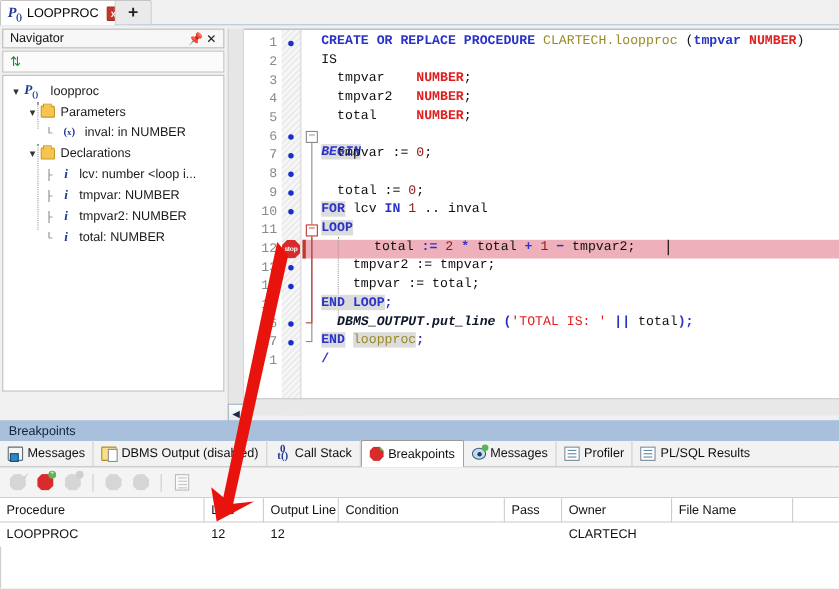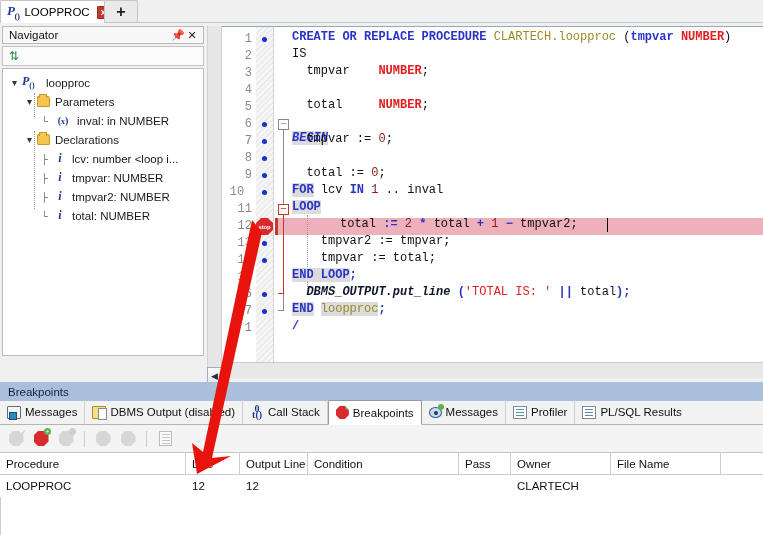--- a/index.html
+++ b/index.html
@@ -389,21 +389,21 @@
 
     <div class="lnum" style="top:4px;">1</div>
     <div class="lnum" style="top:21px;">2</div>
     <div class="lnum" style="top:38px;">3</div>
     <div class="lnum" style="top:55px;">4</div>
     <div class="lnum" style="top:72px;">5</div>
     <div class="lnum" style="top:89px;">6</div>
     <div class="lnum" style="top:106px;">7</div>
     <div class="lnum" style="top:123px;">8</div>
     <div class="lnum" style="top:140px;">9</div>
-    <div class="lnum" style="top:157px;text-align:center;">10</div>
+    <div class="lnum" style="top:157px;">10</div>
     <div class="lnum" style="top:174px;">11</div>
     <div class="lnum" style="top:191px;">12</div>
     <div class="lnum" style="top:208px;">13</div>
     <div class="lnum" style="top:225px;">14</div>
     <div class="lnum" style="top:242px;">15</div>
     <div class="lnum" style="top:259px;">16</div>
     <div class="lnum" style="top:276px;">17</div>
     <div class="lnum" style="top:293px;">1</div>
 
     <div class="dot" style="top:10px;"></div>
@@ -429,20 +429,21 @@
     <div class="foldbox" style="left:56px; top:177px;">−</div>
     <div class="foldline" style="left:61px; top:188px; height:78px;"></div>
     <div class="foldend" style="left:56px; top:266px; width:6px;"></div>
 
     <div class="indentline" style="left:85px; top:188px; height:78px;"></div>
 
     <div class="code-area">
       <div class="crow" style="top:2px;"><span class="kw">CREATE OR REPLACE PROCEDURE </span><span class="own">CLARTECH.loopproc</span><span class="plain"> (</span><span class="kw">tmpvar </span><span class="typ">NUMBER</span><span class="plain">)</span></div>
       <div class="crow" style="top:19px;"><span class="plain">IS</span></div>
       <div class="crow" style="top:36px;"><span class="plain">  tmpvar    </span><span class="typ">NUMBER</span><span class="plain">;</span></div>
+      <div class="crow" style="top:53px;"><span class="plain">  tmpvar2   </span><span class="typ">NUMBER</span><span class="plain">;</span></div>
       <div class="crow" style="top:70px;"><span class="plain">  total     </span><span class="typ">NUMBER</span><span class="plain">;</span></div>
       <div class="crow" style="top:103px;font-style:italic;"><span class="kwb">BEGIN</span></div>
       <div class="crow" style="top:104px;"><span class="plain">  tmpvar := </span><span class="num">0</span><span class="plain">;</span></div>
       <div class="crow" style="top:138px;"><span class="plain">  total := </span><span class="num">0</span><span class="plain">;</span></div>
       <div class="crow" style="top:155px;"><span class="kwb">FOR</span><span class="plain"> lcv </span><span class="kw">IN</span><span class="plain"> </span><span class="num">1</span><span class="plain"> .. inval</span></div>
       <div class="crow" style="top:172px;"><span class="kwb">LOOP</span></div>
       <div class="crow" style="top:189px; padding-left:48px;"><span class="hltx">total </span><span class="hlop">:=</span><span class="hltx"> </span><span class="num">2</span><span class="hltx"> </span><span class="hlop">*</span><span class="hltx"> total </span><span class="hlop">+</span><span class="hltx"> </span><span class="num">1</span><span class="hltx"> </span><span class="hlop">−</span><span class="hltx"> tmpvar2;</span></div>
       <div class="crow" style="top:206px;"><span class="plain">    tmpvar2 := tmpvar;</span></div>
       <div class="crow" style="top:223px;"><span class="plain">    tmpvar := total;</span></div>
       <div class="crow" style="top:240px;"><span class="kwb">END LOOP</span><span class="op">;</span></div>

